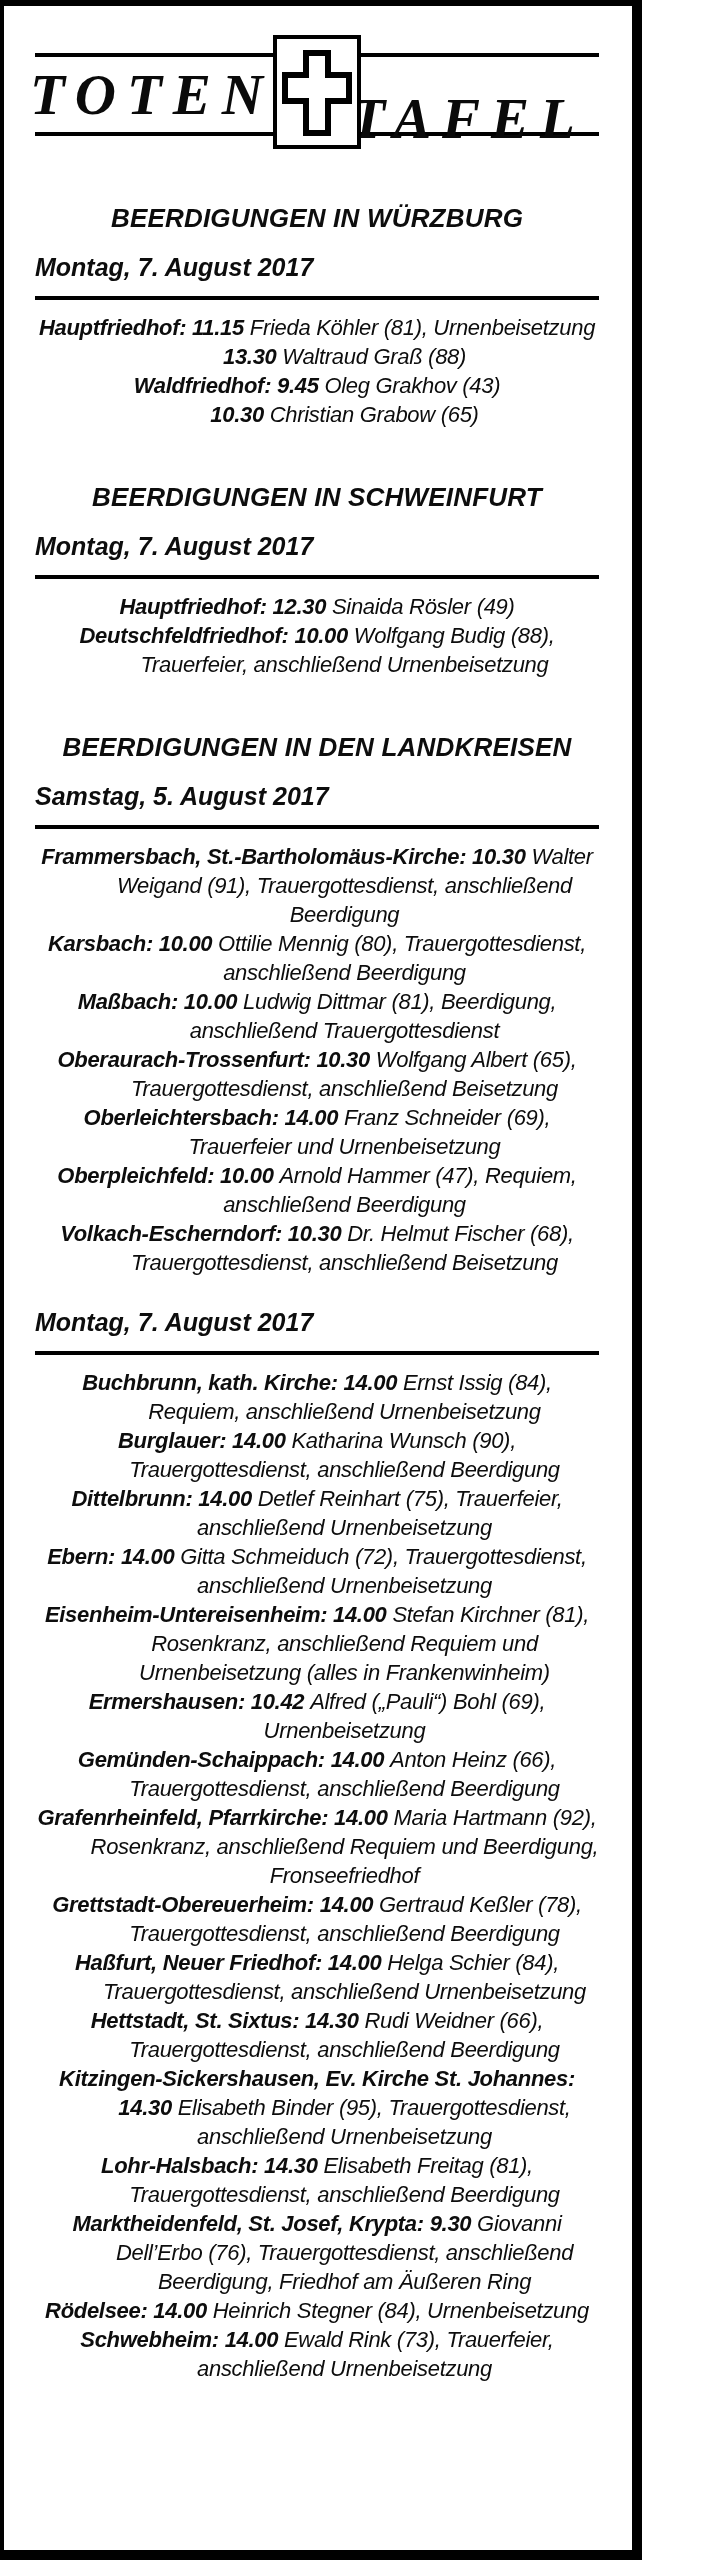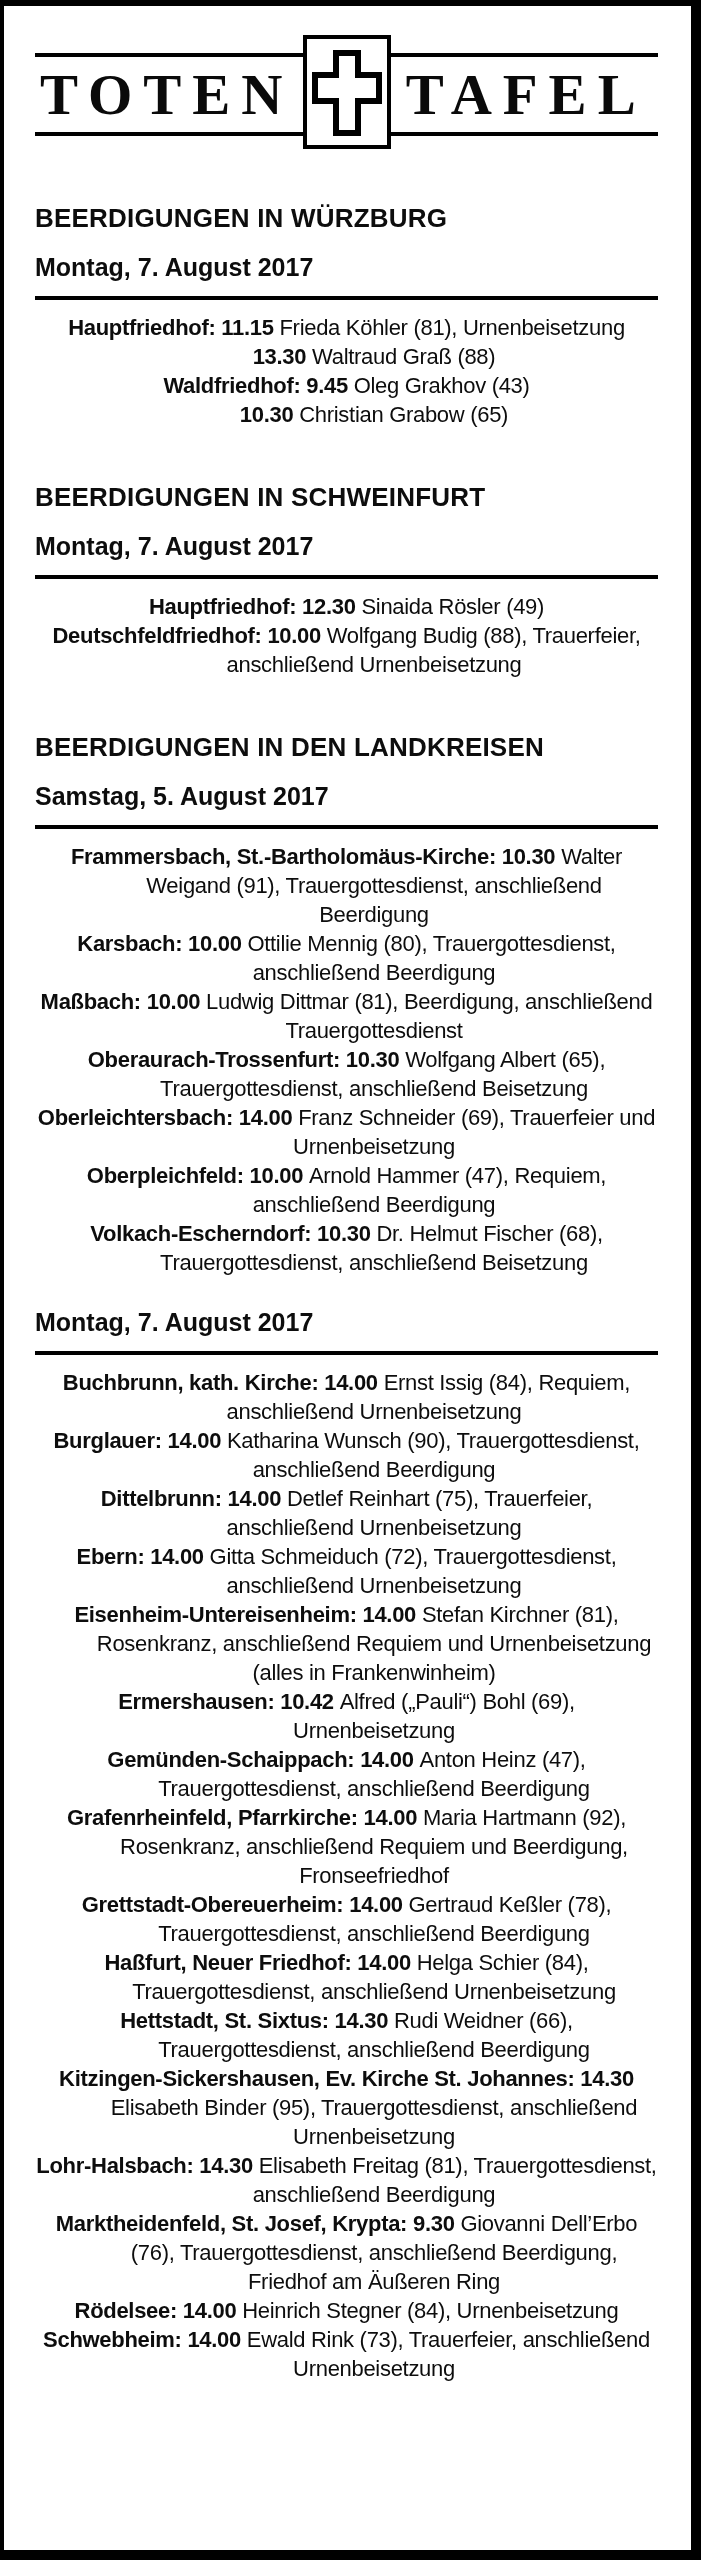--- a/index.html
+++ b/index.html
@@ -1,29 +1,30 @@
 <!DOCTYPE html>
 <html lang="de"><head>
 <meta charset="utf-8">
 <title>Totentafel</title>
 <style>
   html, body { margin: 0; padding: 0; background: #ffffff; }
 
   .page {
     position: relative;
-    width: 701px;
+    width: 642px;
     height: 2560px;
     box-sizing: border-box;
     background: #ffffff;
     border-style: solid;
     border-color: #000000;
     border-width: 6px 10px 10px 4px;   
     overflow: hidden;
     color: #0d0d0d;
     font-family: "Liberation Sans", sans-serif;
+    font-style: italic;
   }
 
   .content {
     padding: 0 33px 0 31px;
   }
 
   
   .masthead {
     position: relative;
     height: 170px;
@@ -46,21 +47,21 @@
     align-items: center;
     justify-content: center;
     font-family: "Liberation Serif", serif;
     font-weight: 700;
     font-size: 57px;
     letter-spacing: 11px;
     color: #0a0a0a;
     white-space: nowrap;
   }
   .mast-word.left  { left: 0; }
-  .mast-word.right { right: 0; }
+  .mast-word.right { right: 14px; margin-top: 24px; }
 
   .cross-box {
     position: absolute;
     left: 50%;
     transform: translateX(-50%);
     top: 29px;
     width: 88px;
     height: 114px;
     box-sizing: border-box;
     background: #ffffff;
@@ -69,25 +70,25 @@
     display: flex;
     align-items: center;
     justify-content: center;
   }
 
   
   .section { margin-top: 52px; }
   .section:first-of-type { margin-top: 26px; }
 
   .section-title {
-    margin: 0;
+    margin: 12px;
     font-size: 26px;
     line-height: 32px;
     font-weight: 700;
-    text-align: left;
+    text-align: center;
     letter-spacing: 0.2px;
   }
 
   .subsection + .subsection { margin-top: 30px; }
 
   .date-heading {
     margin: 18px 0 0;
     font-size: 25px;
     line-height: 31px;
     font-weight: 700;
@@ -184,21 +185,21 @@
   <div class="subsection">
     <h3 class="date-heading">Montag, 7. August 2017</h3>
     <div class="rule"></div>
     <div class="entries">
                 <p class="entry"><span class="b">Buchbrunn, kath. Kirche: 14.00 </span><span class="n">Ernst Issig (84), Requiem, anschließend Urnenbeisetzung</span></p>
                 <p class="entry"><span class="b">Burglauer: 14.00 </span><span class="n">Katharina Wunsch (90), Trauergottesdienst, anschließend Beerdigung</span></p>
                 <p class="entry"><span class="b">Dittelbrunn: 14.00 </span><span class="n">Detlef Reinhart (75), Trauerfeier, anschließend Urnenbeisetzung</span></p>
                 <p class="entry"><span class="b">Ebern: 14.00 </span><span class="n">Gitta Schmeiduch (72), Trauergottesdienst, anschließend Urnenbeisetzung</span></p>
                 <p class="entry"><span class="b">Eisenheim-Untereisenheim: 14.00 </span><span class="n">Stefan Kirchner (81), Rosenkranz, anschließend Requiem und Urnenbeisetzung (alles in Frankenwinheim)</span></p>
                 <p class="entry"><span class="b">Ermershausen: 10.42 </span><span class="n">Alfred („Pauli“) Bohl (69), Urnenbeisetzung</span></p>
-                <p class="entry"><span class="b">Gemünden-Schaippach: 14.00 </span><span class="n">Anton Heinz (47), Trauergottesdienst, anschließend Beerdigung</span></p>
+                <p class="entry"><span class="b">Gemünden-Schaippach: 14.00 </span><span class="n">Anton Heinz (66), Trauergottesdienst, anschließend Beerdigung</span></p>
                 <p class="entry"><span class="b">Grafenrheinfeld, Pfarrkirche: 14.00 </span><span class="n">Maria Hartmann (92), Rosenkranz, anschließend Requiem und Beerdigung, Fronseefriedhof</span></p>
                 <p class="entry"><span class="b">Grettstadt-Obereuerheim: 14.00 </span><span class="n">Gertraud Keßler (78), Trauergottesdienst, anschließend Beerdigung</span></p>
                 <p class="entry"><span class="b">Haßfurt, Neuer Friedhof: 14.00 </span><span class="n">Helga Schier (84), Trauergottesdienst, anschließend Urnenbeisetzung</span></p>
                 <p class="entry"><span class="b">Hettstadt, St. Sixtus: 14.30 </span><span class="n">Rudi Weidner (66), Trauergottesdienst, anschließend Beerdigung</span></p>
                 <p class="entry"><span class="b">Kitzingen-Sickershausen, Ev. Kirche St. Johannes: 14.30 </span><span class="n">Elisabeth Binder (95), Trauergottesdienst, anschließend Urnenbeisetzung</span></p>
                 <p class="entry"><span class="b">Lohr-Halsbach: 14.30 </span><span class="n">Elisabeth Freitag (81), Trauergottesdienst, anschließend Beerdigung</span></p>
                 <p class="entry"><span class="b">Marktheidenfeld, St. Josef, Krypta: 9.30 </span><span class="n">Giovanni Dell’Erbo (76), Trauergottesdienst, anschließend Beerdigung, Friedhof am Äußeren Ring</span></p>
                 <p class="entry"><span class="b">Rödelsee: 14.00 </span><span class="n">Heinrich Stegner (84), Urnenbeisetzung</span></p>
                 <p class="entry"><span class="b">Schwebheim: 14.00 </span><span class="n">Ewald Rink (73), Trauerfeier, anschließend Urnenbeisetzung</span></p>
               </div>

